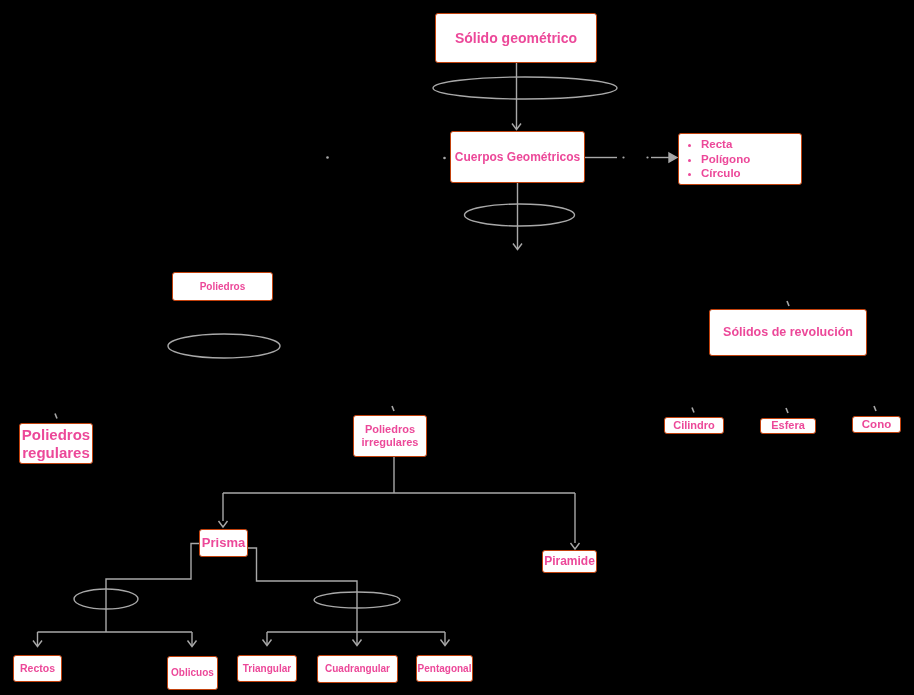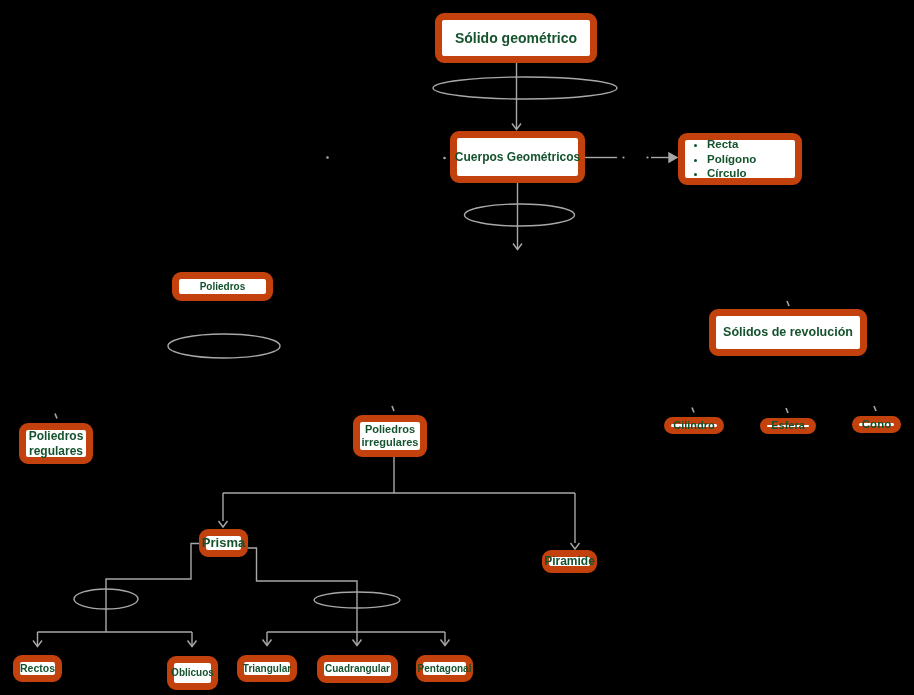--- a/index.html
+++ b/index.html
@@ -1,22 +1,22 @@
 <!DOCTYPE html>
 <html><head>
 <meta charset="utf-8">
 <style>
   html,body{margin:0;padding:0;background:#000;}
   #canvas{
     position:relative;width:914px;height:695px;background:#000;overflow:hidden;
     font-family:"Liberation Sans",sans-serif;
   }
   .node{
-    position:absolute;box-sizing:border-box;background:#fff;border:7px solid #c2410c;
-    border-radius:9px;color:#14532d;font-weight:bold;display:flex;align-items:center;
+    position:absolute;box-sizing:border-box;background:#fff;border:1px solid #c2410c;
+    border-radius:3px;color:#ec4899;font-weight:bold;display:flex;align-items:center;
     justify-content:center;text-align:center;line-height:1.2;
   }
   .nowrap{white-space:nowrap;}
   .bullet-node{justify-content:flex-start;align-items:center;text-align:left;}
   .bullet-node ul{margin:0;padding:0 0 0 22px;}
   .bullet-node li{margin:0;padding:0;line-height:14.5px;}
   #edges{position:absolute;left:0;top:0;}
 </style>
 </head>
 <body>
@@ -102,21 +102,21 @@
       <li>Recta</li>
       <li>Polígono</li>
       <li>Círculo</li>
     </ul>
   </div>
 
   <div class="node nowrap" style="left:172px;top:272px;width:101px;height:29px;font-size:10px;">Poliedros</div>
 
   <div class="node nowrap" style="left:709px;top:309px;width:158px;height:47px;font-size:12.5px;">Sólidos de revolución</div>
 
-  <div class="node" style="left:19px;top:423px;width:74px;height:41px;font-size:12px;">Poliedros regulares</div>
+  <div class="node" style="left:19px;top:423px;width:74px;height:41px;font-size:15px;">Poliedros regulares</div>
 
   <div class="node" style="left:353px;top:415px;width:74px;height:42px;font-size:11px;">Poliedros irregulares</div>
 
   <div class="node nowrap" style="left:664px;top:417px;width:60px;height:17px;font-size:11px;">Cilindro</div>
 
   <div class="node nowrap" style="left:760px;top:418px;width:56px;height:16px;font-size:11px;">Esfera</div>
 
   <div class="node nowrap" style="left:852px;top:416px;width:49px;height:17px;font-size:11.5px;">Cono</div>
 
   <div class="node nowrap" style="left:199px;top:529px;width:49px;height:28px;font-size:13px;">Prisma</div>

